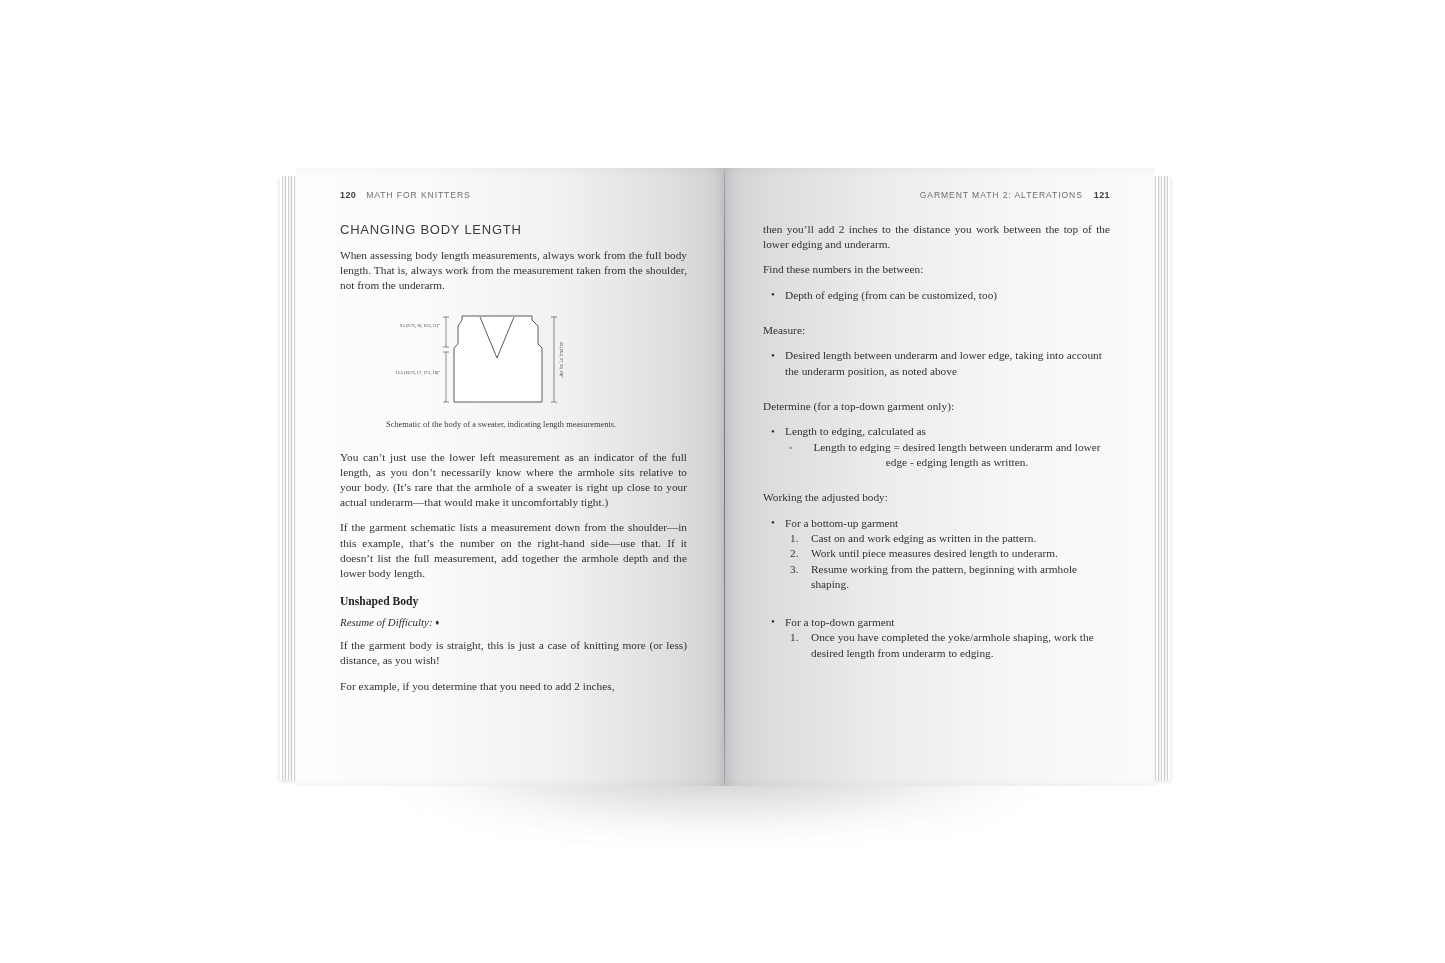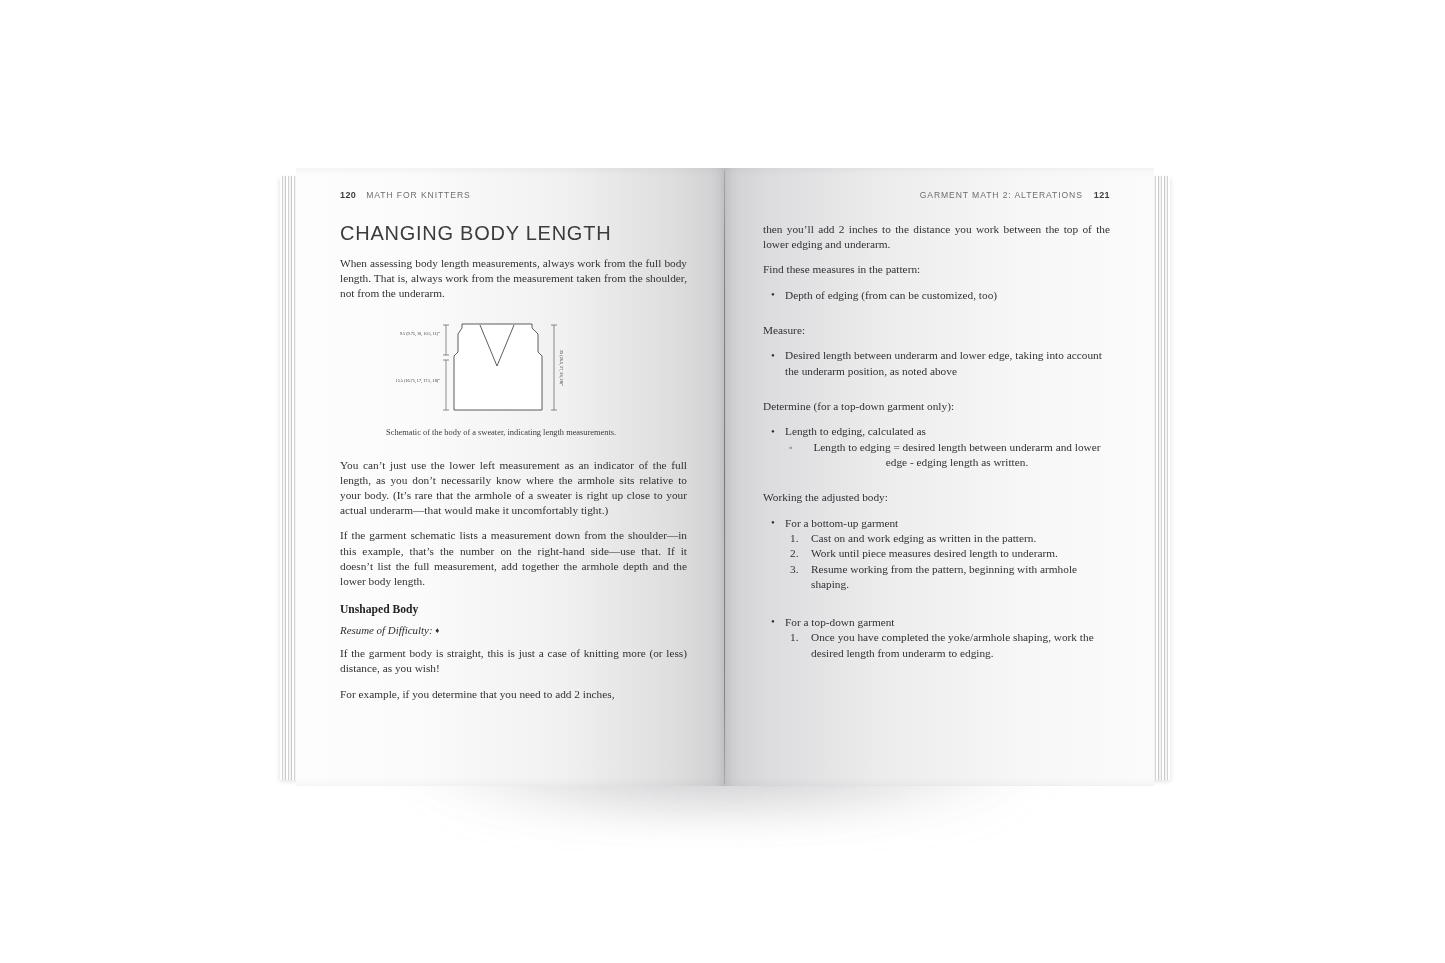--- a/index.html
+++ b/index.html
@@ -145,21 +145,21 @@
     font-size: 9px;
     letter-spacing: 0.4px;
   }
   .left-head .folio { margin-right: 10px; }
   .right-head .folio { margin-left: 11px; text-align: center; }
 
   
   h1.section-title {
     font-family: "Liberation Sans", sans-serif;
     font-weight: 400;
-    font-size: 20px;
+    font-size: 13px;
     letter-spacing: 0.75px;
     color: #3b3c3e;
     margin: 0 0 11px 0;
   }
   p.body {
     font-size: 11.3px;
     line-height: 15.2px;
     color: #303133;
     margin: 0 0 10px 0;
     text-align: justify;
@@ -350,21 +350,21 @@
 
     <div class="page right">
 
       <div class="running-head right-head">
         <span>GARMENT MATH 2: ALTERATIONS</span>
         <span class="folio">121</span>
       </div>
 
       <p class="body">then you’ll add 2 inches to the distance you work between the top of the lower edging and underarm.</p>
 
-      <p class="body ragged">Find these measures in the pattern:</p>
+      <p class="body ragged">Find these numbers in the between:</p>
 
       <ul class="bullets">
         <li>Depth of edging (from can be customized, too)</li>
       </ul>
 
       <div class="block-gap"></div>
 
       <p class="body ragged">Measure:</p>
 
       <ul class="bullets">

